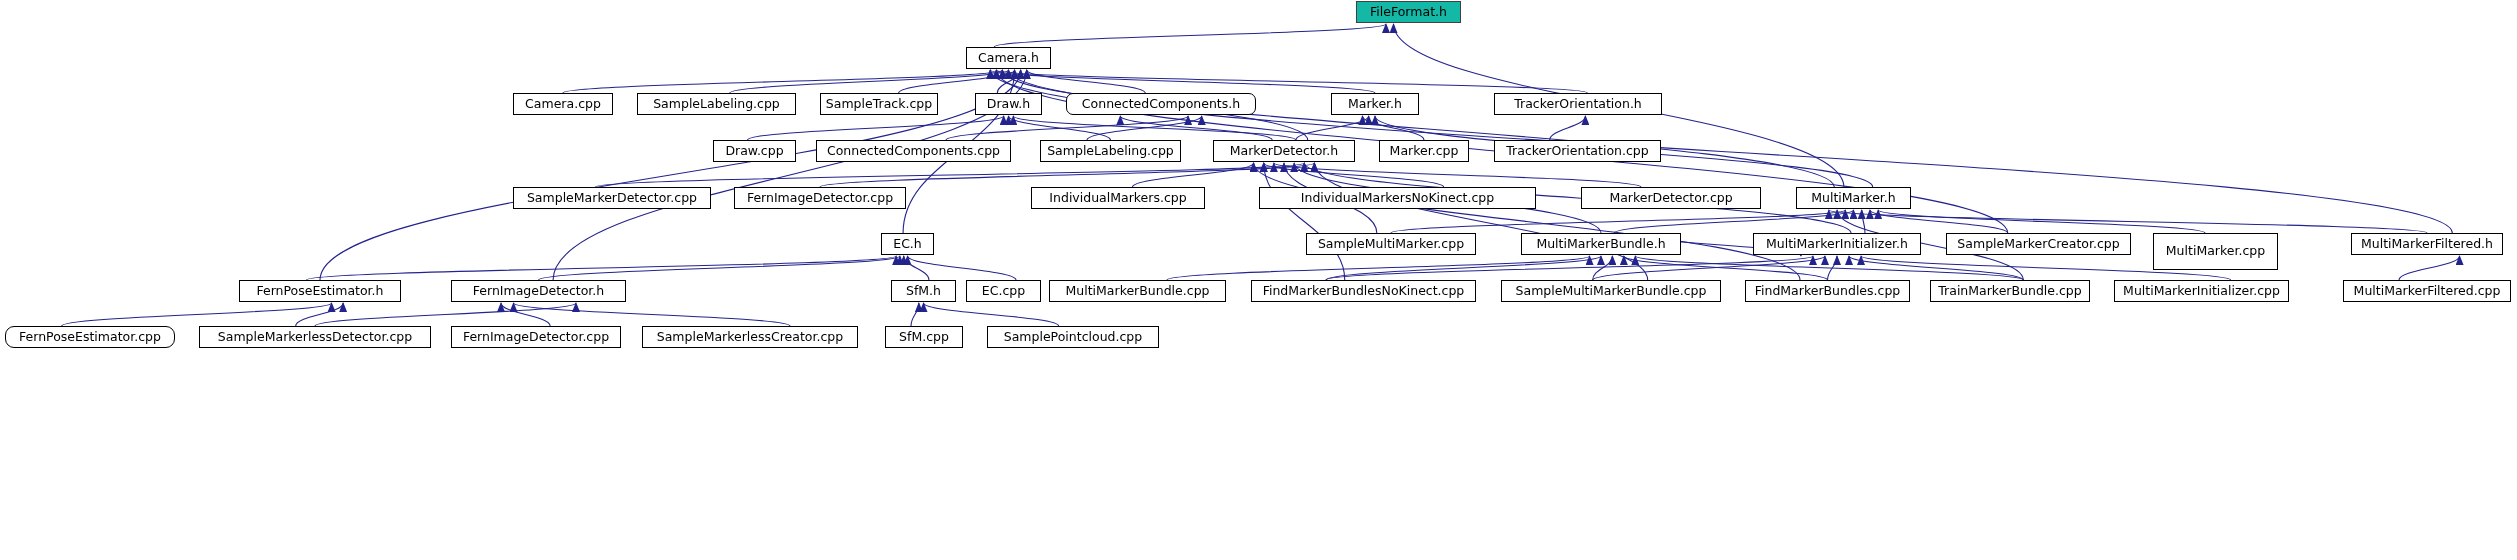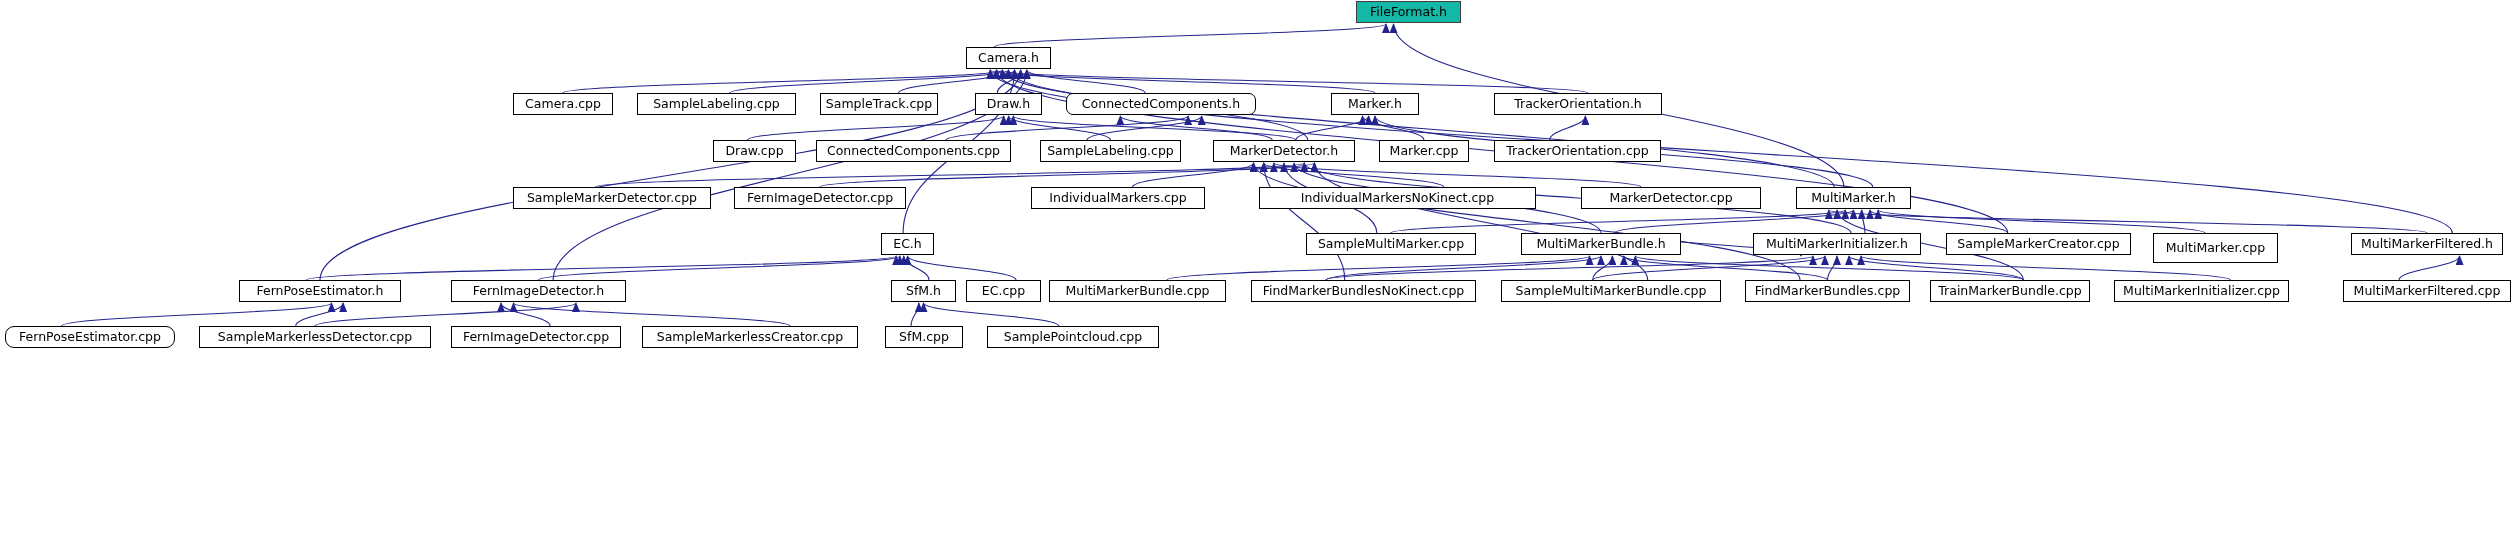--- a/index.html
+++ b/index.html
@@ -127,21 +127,21 @@
       <div class="node-label" style="left: 734px; top: 187px; width: 172px; height: 22px;">FernImageDetector.cpp</div>
       <div class="node-label" style="left: 1031px; top: 187px; width: 174px; height: 22px;">IndividualMarkers.cpp</div>
       <div class="node-label" style="left: 1259px; top: 187px; width: 277px; height: 22px;">IndividualMarkersNoKinect.cpp</div>
       <div class="node-label" style="left: 1581px; top: 187px; width: 180px; height: 22px;">MarkerDetector.cpp</div>
       <div class="node-label" style="left: 1796px; top: 187px; width: 115px; height: 22px;">MultiMarker.h</div>
       <div class="node-label" style="left: 881px; top: 233px; width: 53px; height: 22px;">EC.h</div>
       <div class="node-label" style="left: 1306px; top: 233px; width: 170px; height: 22px;">SampleMultiMarker.cpp</div>
       <div class="node-label" style="left: 1521px; top: 233px; width: 160px; height: 22px;">MultiMarkerBundle.h</div>
       <div class="node-label" style="left: 1753px; top: 233px; width: 168px; height: 22px;">MultiMarkerInitializer.h</div>
       <div class="node-label" style="left: 1946px; top: 233px; width: 185px; height: 22px;">SampleMarkerCreator.cpp</div>
-      <div class="node-label" style="left: 2153px; top: 233px; width: 125px; height: 30px;">MultiMarker.cpp</div>
+      <div class="node-label" style="left: 2153px; top: 233px; width: 125px; height: 37px;">MultiMarker.cpp</div>
       <div class="node-label" style="left: 2351px; top: 233px; width: 152px; height: 22px;">MultiMarkerFiltered.h</div>
       <div class="node-label" style="left: 239px; top: 280px; width: 162px; height: 22px;">FernPoseEstimator.h</div>
       <div class="node-label" style="left: 451px; top: 280px; width: 175px; height: 22px;">FernImageDetector.h</div>
       <div class="node-label" style="left: 891px; top: 280px; width: 65px; height: 22px;">SfM.h</div>
       <div class="node-label" style="left: 966px; top: 280px; width: 75px; height: 22px;">EC.cpp</div>
       <div class="node-label" style="left: 1049px; top: 280px; width: 177px; height: 22px;">MultiMarkerBundle.cpp</div>
       <div class="node-label" style="left: 1251px; top: 280px; width: 225px; height: 22px;">FindMarkerBundlesNoKinect.cpp</div>
       <div class="node-label" style="left: 1501px; top: 280px; width: 220px; height: 22px;">SampleMultiMarkerBundle.cpp</div>
       <div class="node-label" style="left: 1745px; top: 280px; width: 165px; height: 22px;">FindMarkerBundles.cpp</div>
       <div class="node-label" style="left: 1930px; top: 280px; width: 160px; height: 22px;">TrainMarkerBundle.cpp</div>

